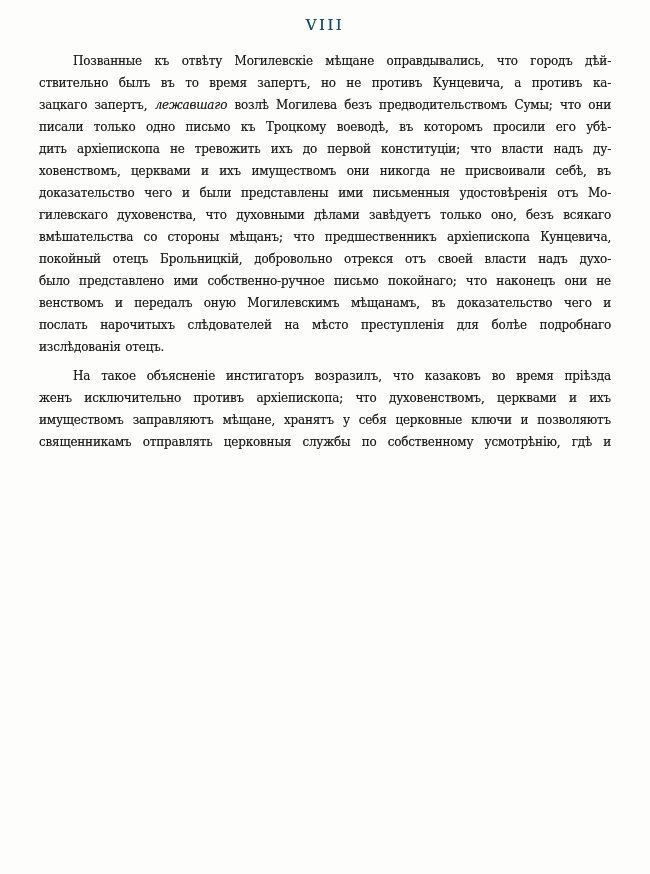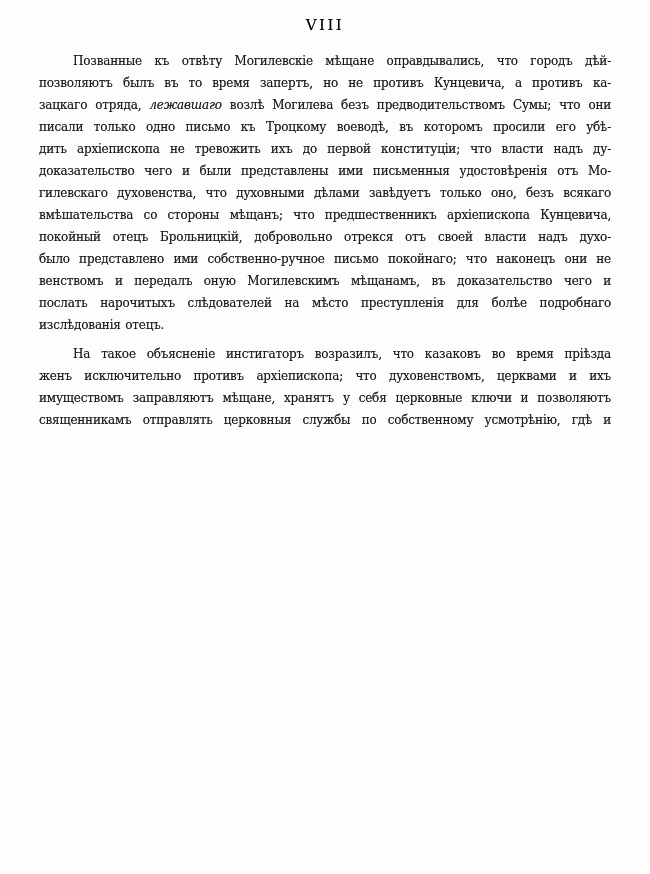--- a/index.html
+++ b/index.html
@@ -19,21 +19,21 @@
   }
   .page-inner {
     padding: 15px 39px 0 39px;
   }
   .page-number {
     text-align: center;
     font-size: 15px;
     letter-spacing: 2.5px;
     line-height: 20px;
     margin-bottom: 15px;
-    color: #000000;
+    color: #0c4a6e;
     text-shadow: 0 0 0.4px rgba(20,20,20,0.6);
   }
   .paragraph {
     margin: 0;
   }
   .paragraph + .paragraph {
     margin-top: 7px;
   }
   .line {
     font-size: 12px;
@@ -58,24 +58,25 @@
 </style>
 </head>
 <body>
 
 <div class="scan-page">
   <div class="page-inner">
     <div class="page-number">VIII</div>
     <div id="paragraphs-container">
         <div class="paragraph">
           <div class="line first-line"><span>Позванные  къ  отвѣту  Могилевскіе  мѣщане  оправдывались,  что  городъ  дѣй-</span></div>
-          <div class="line"><span>позволяютъ былъ въ то время запертъ, но не противъ Кунцевича, а противъ ка-</span></div>
-          <div class="line"><span>зацкаго отряда, </span><span class="italic">лежавшаго</span><span> возлѣ Могилева безъ предводительствомъ Сумы; что они</span></div>
+          <div class="line"><span>ствительно былъ въ то время запертъ, но не противъ Кунцевича, а противъ ка-</span></div>
+          <div class="line"><span>зацкаго запертъ, </span><span class="italic">лежавшаго</span><span> возлѣ Могилева безъ предводительствомъ Сумы; что они</span></div>
           <div class="line"><span>писали только одно письмо къ Троцкому воеводѣ, въ которомъ просили его убѣ-</span></div>
           <div class="line"><span>дить архіепископа не тревожить ихъ до первой конституціи; что власти надъ ду-</span></div>
+          <div class="line"><span>ховенствомъ, церквами и ихъ имуществомъ они никогда не присвоивали себѣ, въ</span></div>
           <div class="line"><span>доказательство чего и были представлены ими письменныя удостовѣренія отъ Мо-</span></div>
           <div class="line"><span>гилевскаго духовенства, что духовными дѣлами завѣдуетъ только оно, безъ всякаго</span></div>
           <div class="line"><span>вмѣшательства со стороны мѣщанъ; что предшественникъ архіепископа Кунцевича,</span></div>
           <div class="line"><span>покойный отецъ Брольницкій, добровольно отрекся отъ своей власти надъ духо-</span></div>
           <div class="line"><span>было представлено ими собственно-ручное письмо покойнаго; что наконецъ они не</span></div>
           <div class="line"><span>венствомъ и передалъ оную Могилевскимъ мѣщанамъ, въ доказательство чего и</span></div>
           <div class="line"><span>послать нарочитыхъ слѣдователей на мѣсто преступленія для болѣе подробнаго</span></div>
           <div class="line para-end"><span>изслѣдованія отецъ.</span></div>
         </div>
         <div class="paragraph">

